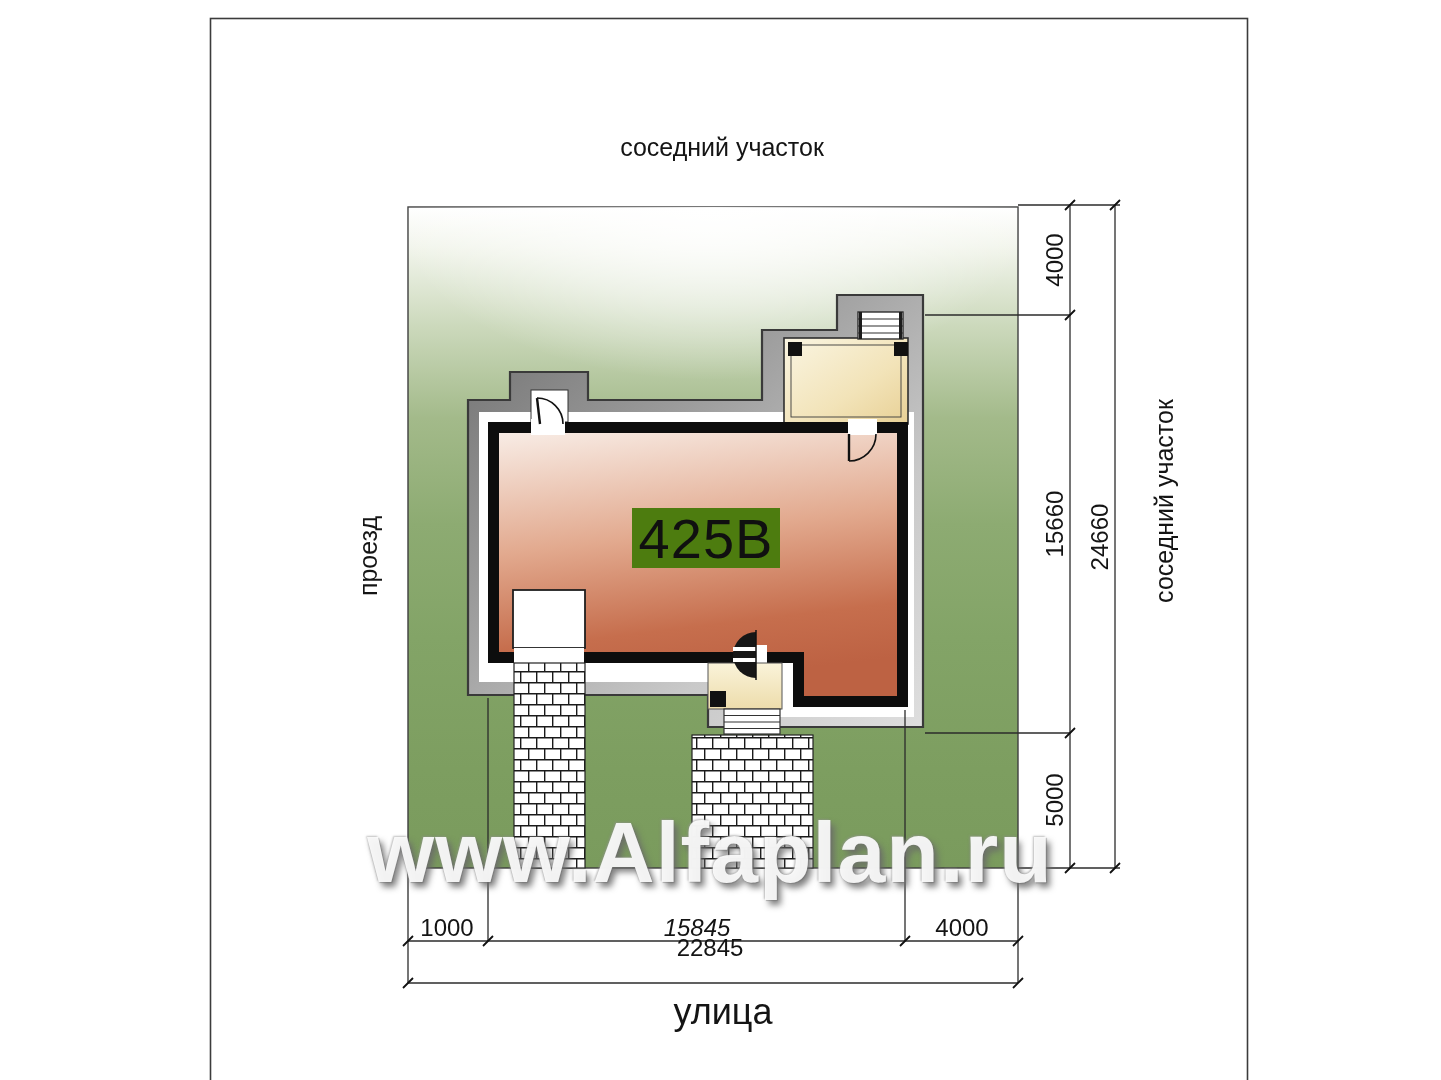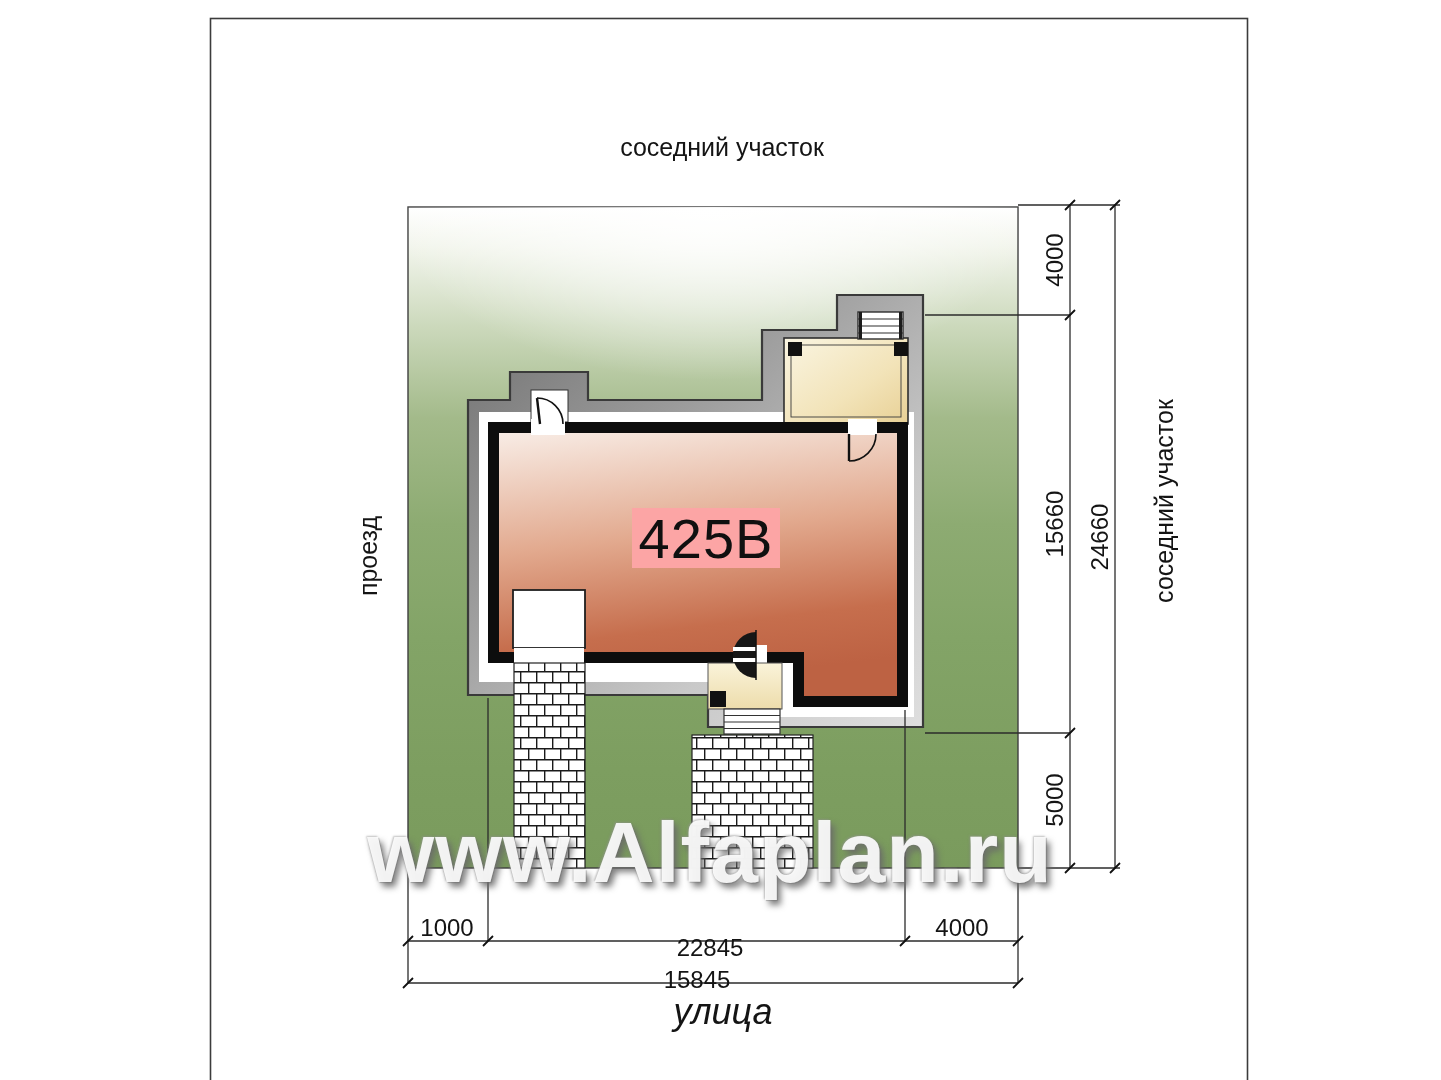--- a/index.html
+++ b/index.html
@@ -4,23 +4,23 @@
 <style>
   html,body{margin:0;padding:0;background:#ffffff;}
   #stage{position:relative;width:1441px;height:1080px;background:#ffffff;overflow:hidden;
          font-family:"Liberation Sans",sans-serif;}
   #plan-svg{position:absolute;left:0;top:0;z-index:1;}
   .lbl{position:absolute;color:#141414;white-space:nowrap;z-index:6;
        transform:translate(-50%,-50%);font-family:"Liberation Sans",sans-serif;}
   .lbl.rot{transform:translate(-50%,-50%) rotate(-90deg);}
   .s25{font-size:25px;}
   .s24{font-size:24px;}
-  .s36{font-size:36px;font-style:italic;}
+  .s36{font-size:36px;}
   #house-number-box{position:absolute;left:632px;top:508px;width:148px;height:60px;
-       background:#fca5a5;z-index:4;display:flex;align-items:center;justify-content:center;
+       background:#4d7c0f;z-index:4;display:flex;align-items:center;justify-content:center;
        font-size:56px;color:#101010;letter-spacing:1px;}
   #watermark{position:absolute;left:268px;top:804px;width:884px;height:96px;z-index:5;
        text-align:center;line-height:96px;font-size:86px;font-weight:bold;letter-spacing:1px;
        color:rgba(253,253,253,0.92);
        text-shadow:4px 5px 6px rgba(105,105,105,0.85), -1px -1px 2px rgba(150,150,150,0.55),
                    1px 1px 1px rgba(120,120,120,0.5);
        pointer-events:none;}
 </style>
 </head>
 <body>
@@ -172,16 +172,16 @@
   <div class="lbl s25" style="left:722px;top:147px;">соседний участок</div>
   <div class="lbl rot s25" style="left:1164px;top:501px;">соседний участок</div>
   <div class="lbl rot s25" style="left:368px;top:556px;">проезд</div>
   <div class="lbl s36" style="left:723px;top:1012px;">улица</div>
 
   <div class="lbl rot s24" style="left:1055px;top:260px;">4000</div>
   <div class="lbl rot s24" style="left:1055px;top:524px;">15660</div>
   <div class="lbl rot s24" style="left:1100px;top:537px;">24660</div>
   <div class="lbl rot s24" style="left:1055px;top:800px;">5000</div>
   <div class="lbl s24" style="left:447px;top:928px;">1000</div>
-  <div class="lbl s24" style="left:697px;top:980px;">15845</div>
+  <div class="lbl s24" style="left:697px;top:928px;font-style:italic;">15845</div>
   <div class="lbl s24" style="left:962px;top:928px;">4000</div>
   <div class="lbl s24" style="left:710px;top:948px;">22845</div>
 </div>
 
 </body></html>

